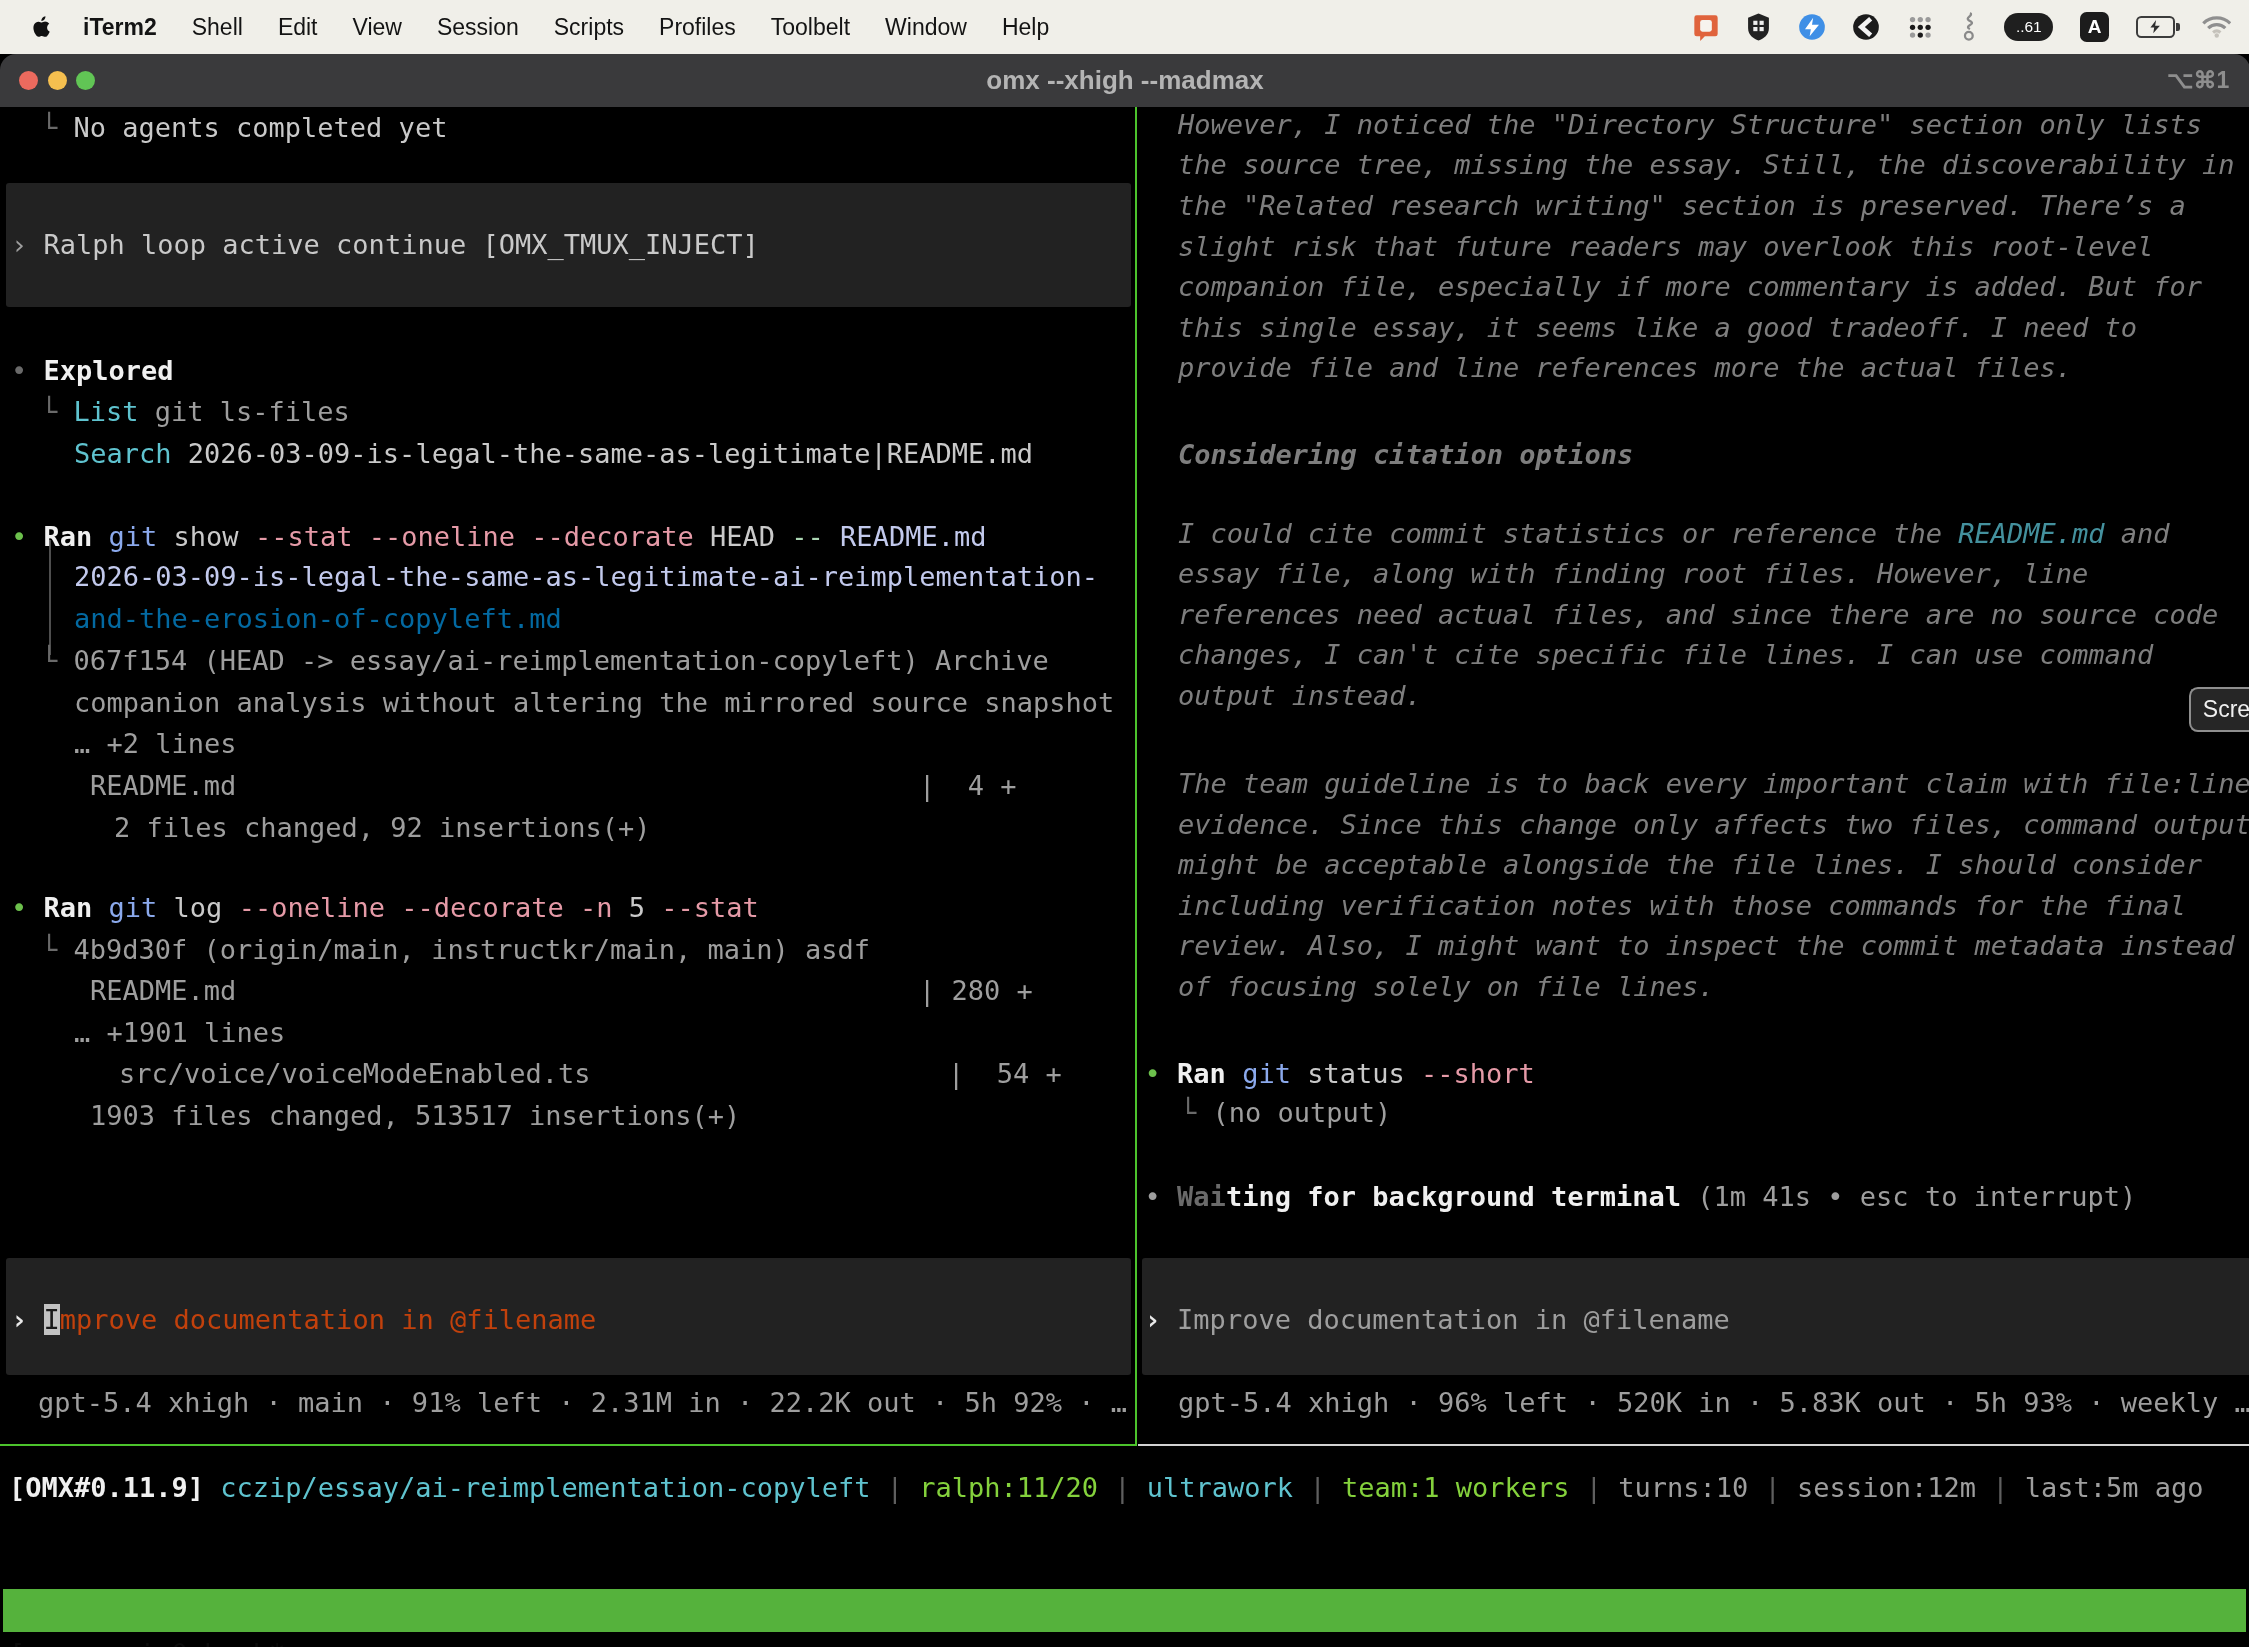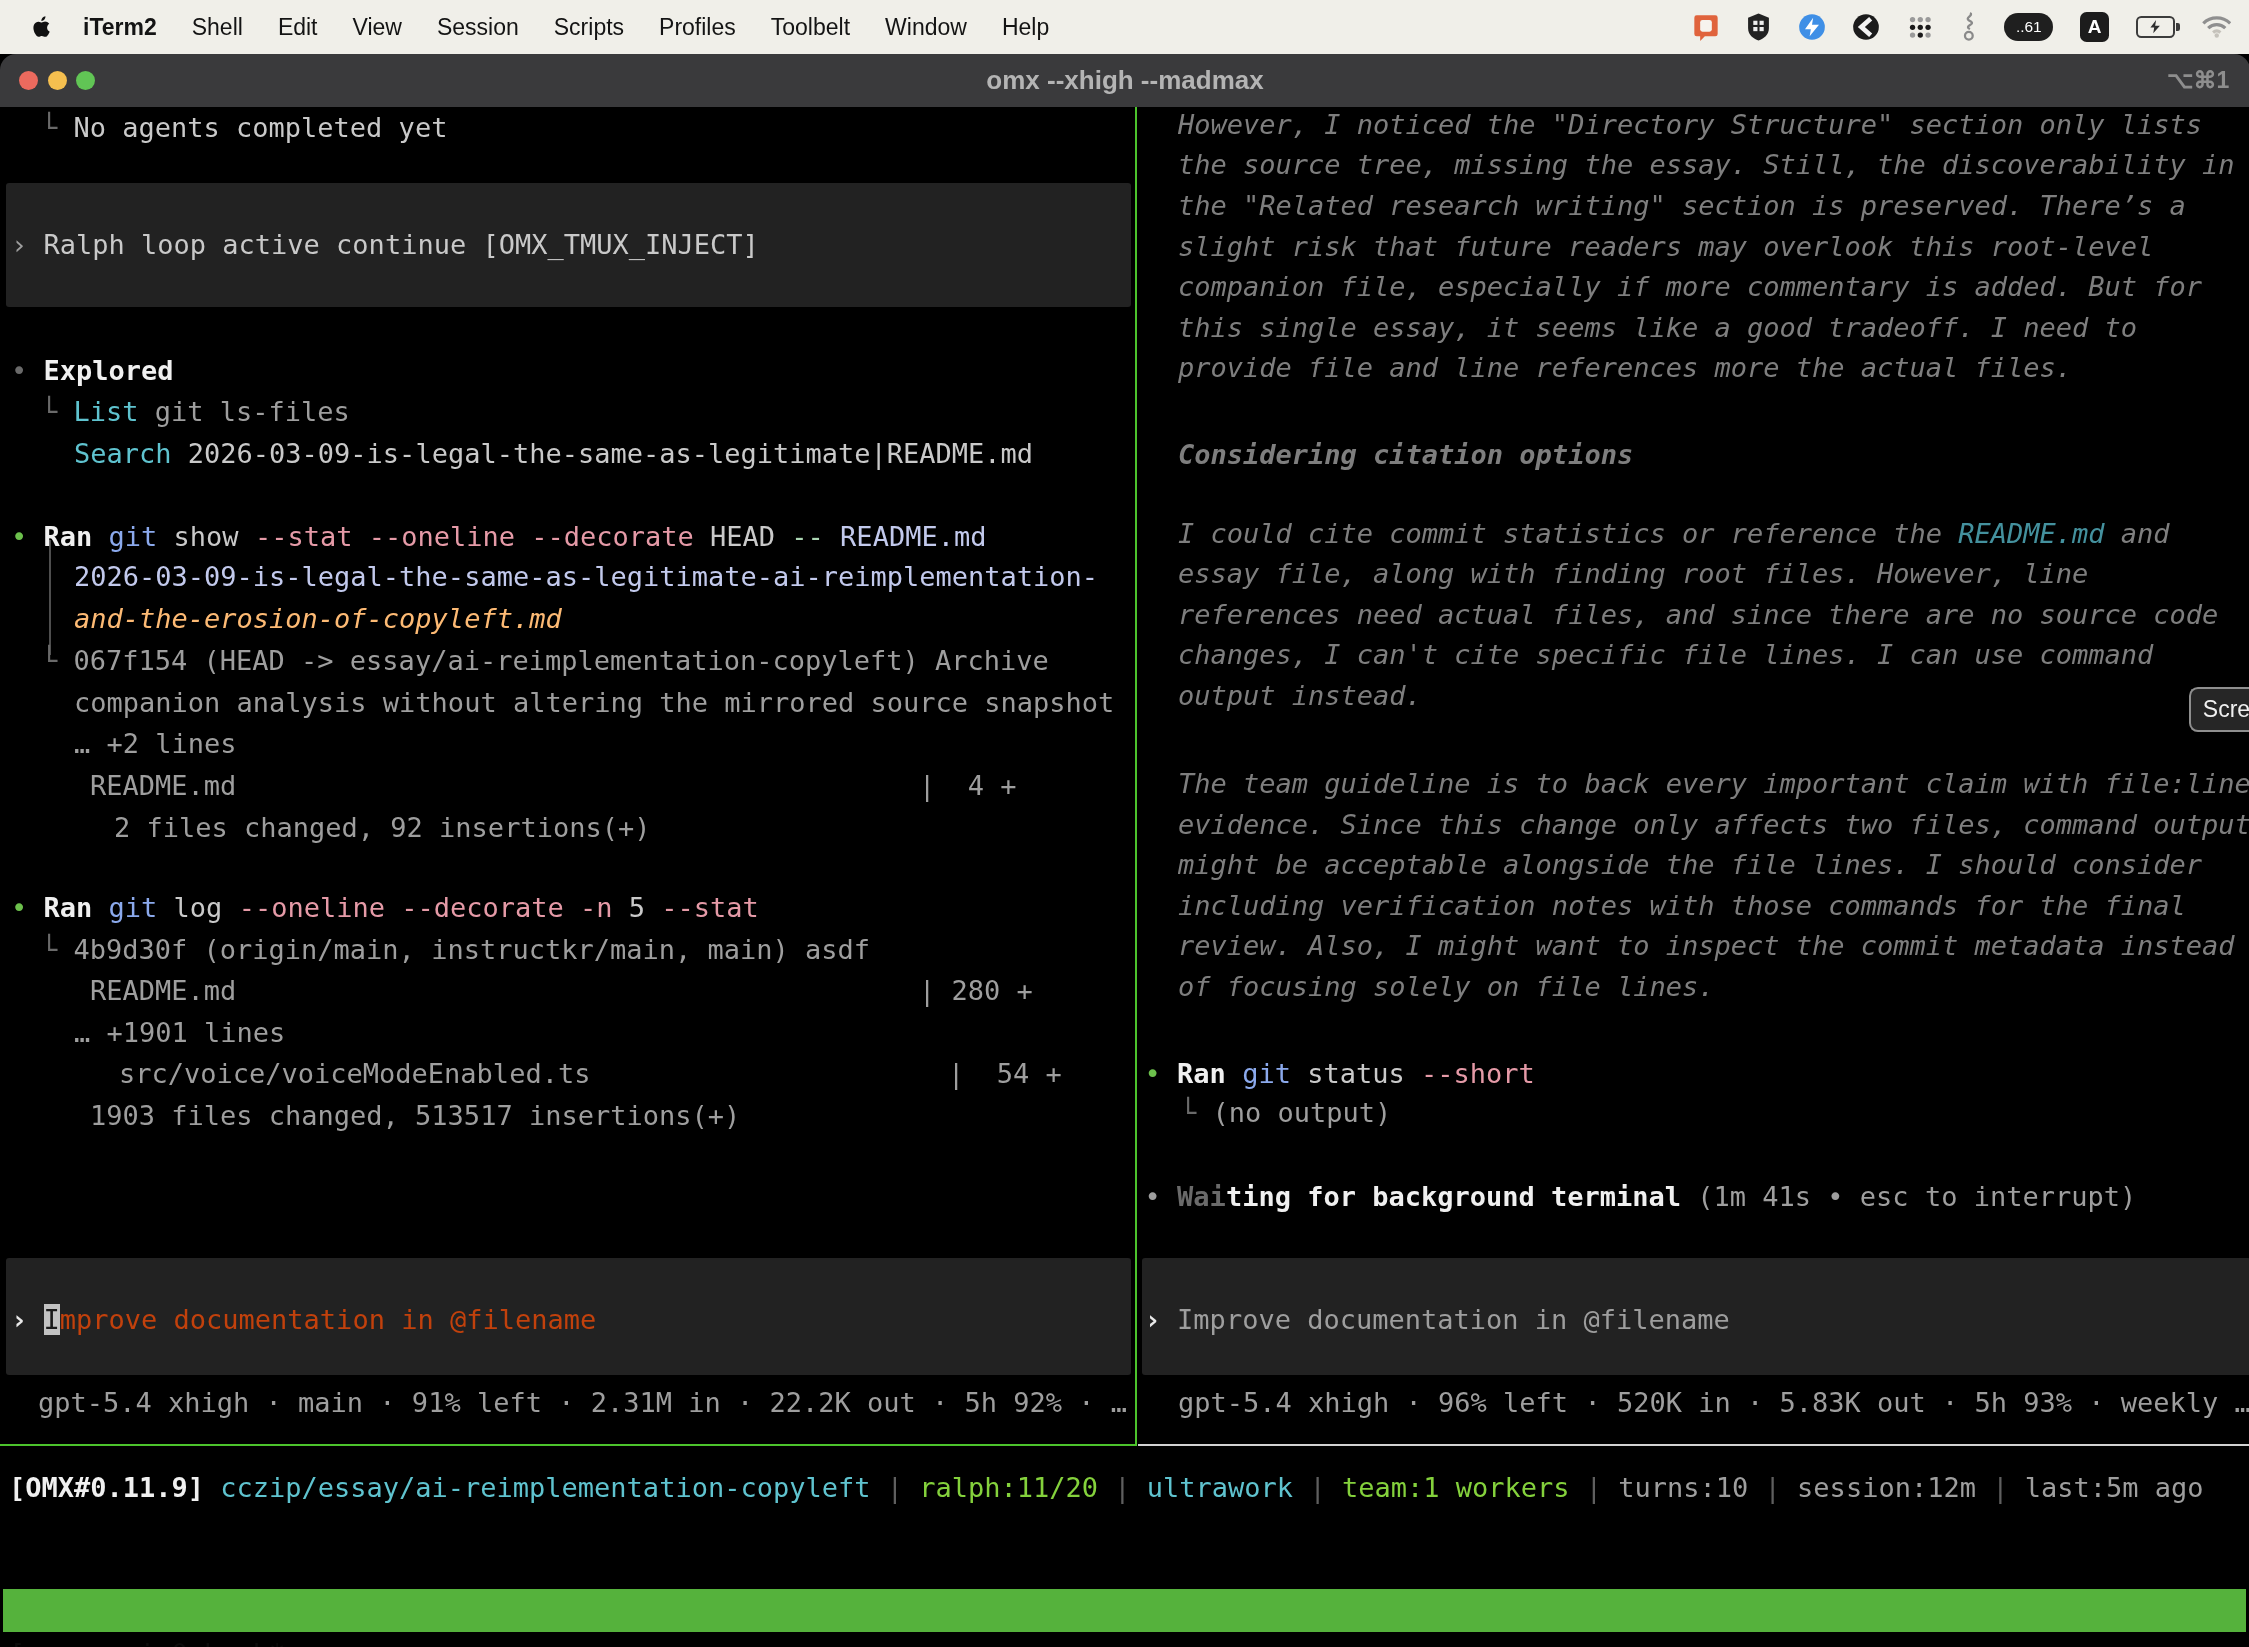--- a/index.html
+++ b/index.html
@@ -161,21 +161,21 @@
     <div class="tbox" style="left: 5.9px; top: 80px; width: 1125px; height: 124px;"></div>
     <div class="tbox" style="left: 5.9px; top: 1155px; width: 1125px; height: 117px;"></div>
     <div class="tguide" style="left: 49px; top: 437px; height: 115px;"></div>
     <div class="tline" style="left: 41px; top: 4.4px; width: 1094px; overflow: hidden;"><span style="color: rgb(106, 106, 106);">└ </span><span style="color: rgb(201, 201, 201);">No agents completed yet</span></div>
     <div class="tline" style="left: 11px; top: 121px; width: 1124px; overflow: hidden;"><span style="color: rgb(158, 158, 158);">› </span><span style="color: rgb(201, 201, 201);">Ralph loop active continue [OMX_TMUX_INJECT]</span></div>
     <div class="tline" style="left: 11px; top: 247px; width: 1124px; overflow: hidden;"><span style="color: rgb(106, 106, 106);">• </span><span style="color: rgb(240, 240, 240); font-weight: bold;">Explored</span></div>
     <div class="tline" style="left: 41px; top: 288px; width: 1094px; overflow: hidden;"><span style="color: rgb(106, 106, 106);">└ </span><span style="color: rgb(95, 195, 207);">List</span><span style="color: rgb(158, 158, 158);"> git ls-files</span></div>
     <div class="tline" style="left: 74px; top: 330px; width: 1061px; overflow: hidden;"><span style="color: rgb(95, 195, 207);">Search</span><span style="color: rgb(201, 201, 201);"> 2026-03-09-is-legal-the-same-as-legitimate|README.md</span></div>
     <div class="tline" style="left: 11px; top: 413px; width: 1124px; overflow: hidden;"><span style="color: rgb(108, 192, 76);">• </span><span style="color: rgb(240, 240, 240); font-weight: bold;">Ran</span><span style="color: rgb(158, 158, 158);"> </span><span style="color: rgb(139, 169, 236);">git</span><span style="color: rgb(201, 201, 201);"> show </span><span style="color: rgb(229, 154, 167);">--stat --oneline --decorate</span><span style="color: rgb(201, 201, 201);"> HEAD </span><span style="color: rgb(171, 214, 179);">--</span><span style="color: rgb(194, 201, 236);"> README.md</span></div>
     <div class="tline" style="left: 74px; top: 453px; width: 1061px; overflow: hidden;"><span style="color: rgb(194, 201, 236);">2026-03-09-is-legal-the-same-as-legitimate-ai-reimplementation-</span></div>
-    <div class="tline" style="left: 74px; top: 495px; width: 1061px; overflow: hidden;"><span style="color: #fdba74; font-style: italic;">and-the-erosion-of-copyleft.md</span></div>
+    <div class="tline" style="left: 74px; top: 495px; width: 1061px; overflow: hidden;"><span style="color: #0369a1;">and-the-erosion-of-copyleft.md</span></div>
     <div class="tline" style="left: 41px; top: 537px; width: 1094px; overflow: hidden;"><span style="color: rgb(106, 106, 106);">└ </span><span style="color: rgb(158, 158, 158);">067f154 (HEAD -&gt; essay/ai-reimplementation-copyleft) Archive</span></div>
     <div class="tline" style="left: 74px; top: 579px; width: 1061px; overflow: hidden;"><span style="color: rgb(158, 158, 158);">companion analysis without altering the mirrored source snapshot</span></div>
     <div class="tline" style="left: 74px; top: 620px; width: 1061px; overflow: hidden;"><span style="color: rgb(158, 158, 158);">… +2 lines</span></div>
     <div class="tline" style="left: 90px; top: 662px; width: 1045px; overflow: hidden;"><span style="color: rgb(158, 158, 158);">README.md                                          |  4 +</span></div>
     <div class="tline" style="left: 90px; top: 704px; width: 1045px; overflow: hidden;"><span style="color: rgb(158, 158, 158); margin-left: 24px;">2 files changed, 92 insertions(+)</span></div>
     <div class="tline" style="left: 11px; top: 784px; width: 1124px; overflow: hidden;"><span style="color: rgb(108, 192, 76);">• </span><span style="color: rgb(240, 240, 240); font-weight: bold;">Ran</span><span style="color: rgb(158, 158, 158);"> </span><span style="color: rgb(139, 169, 236);">git</span><span style="color: rgb(201, 201, 201);"> log </span><span style="color: rgb(229, 154, 167);">--oneline --decorate</span><span style="color: rgb(201, 201, 201);"> </span><span style="color: rgb(229, 154, 167);">-n</span><span style="color: rgb(201, 201, 201);"> 5 </span><span style="color: rgb(229, 154, 167);">--stat</span></div>
     <div class="tline" style="left: 41px; top: 826px; width: 1094px; overflow: hidden;"><span style="color: rgb(106, 106, 106);">└ </span><span style="color: rgb(158, 158, 158);">4b9d30f (origin/main, instructkr/main, main) asdf</span></div>
     <div class="tline" style="left: 90px; top: 867px; width: 1045px; overflow: hidden;"><span style="color: rgb(158, 158, 158);">README.md                                          | 280 +</span></div>
     <div class="tline" style="left: 74px; top: 909px; width: 1061px; overflow: hidden;"><span style="color: rgb(158, 158, 158);">… +1901 lines</span></div>
     <div class="tline" style="left: 90px; top: 950px; width: 1045px; overflow: hidden; margin-left: 29px;"><span style="color: rgb(158, 158, 158);">src/voice/voiceModeEnabled.ts                      |  54 +</span></div>

